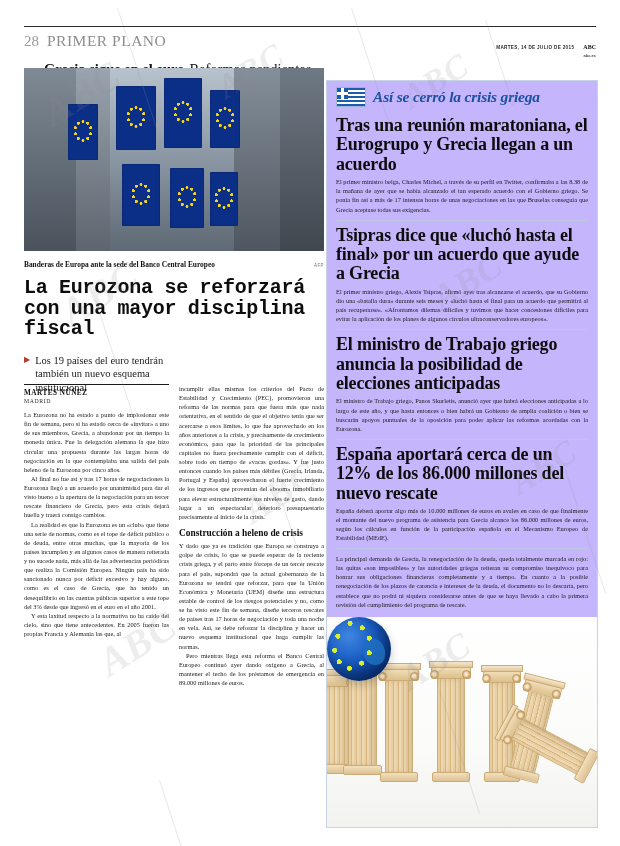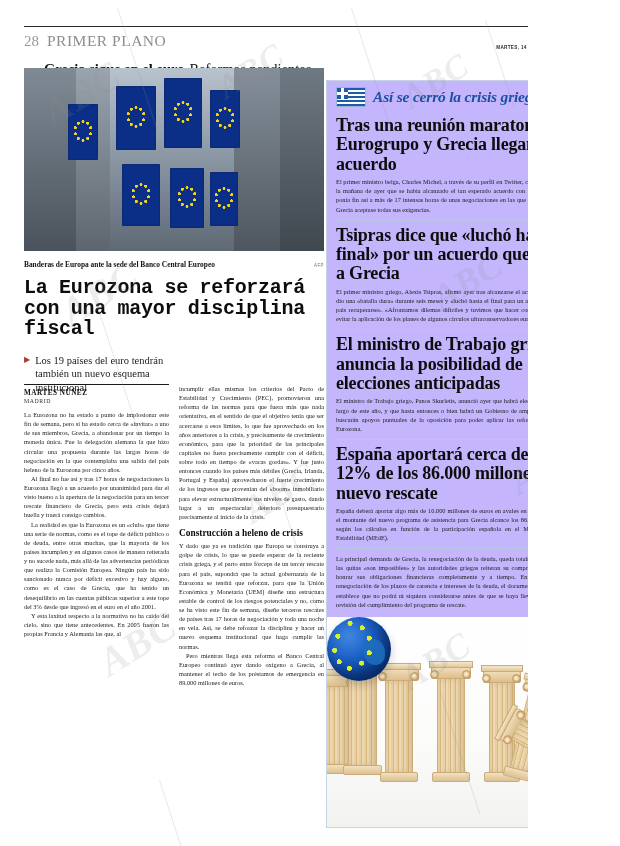--- a/index.html
+++ b/index.html
@@ -7,21 +7,21 @@
   html, body {
     margin: 0; padding: 0;
     width: 620px; height: 846px;
     background: #ffffff;
     font-family: "Liberation Serif", "DejaVu Serif", serif;
     color: #121212;
     overflow: hidden;
   }
   .page {
     position: relative;
-    width: 528px; height: 846px;
+    width: 620px; height: 846px;
     background: #fff;
     overflow: hidden;
   }
 
   
   .wm {
     position: absolute;
     color: rgba(140,140,150,0.16);
     font-family: "Liberation Serif", serif;
     font-style: italic;

